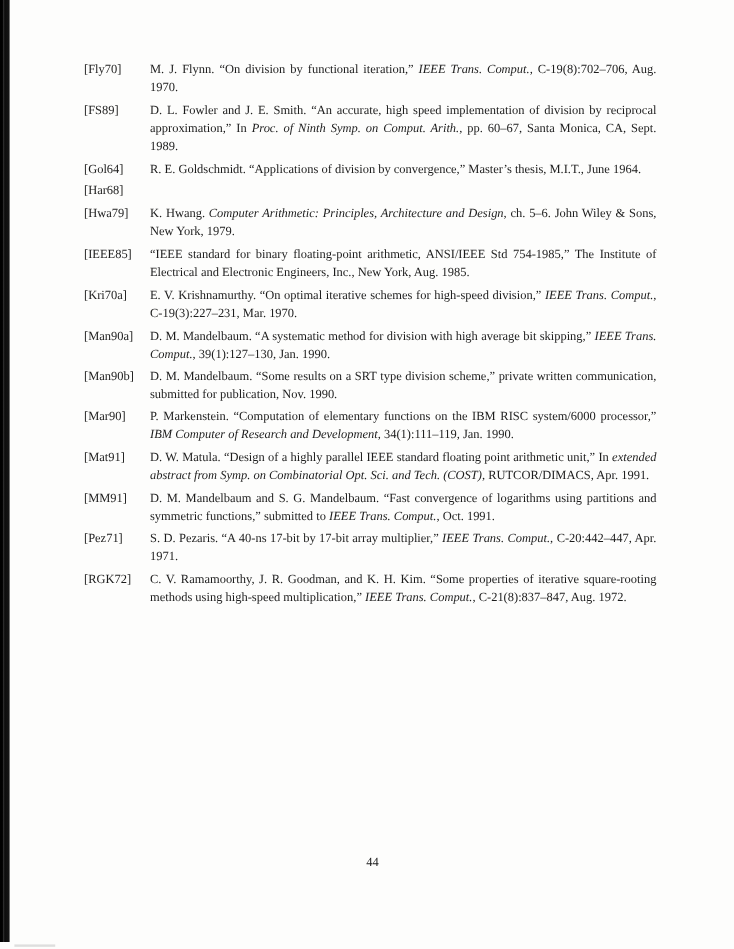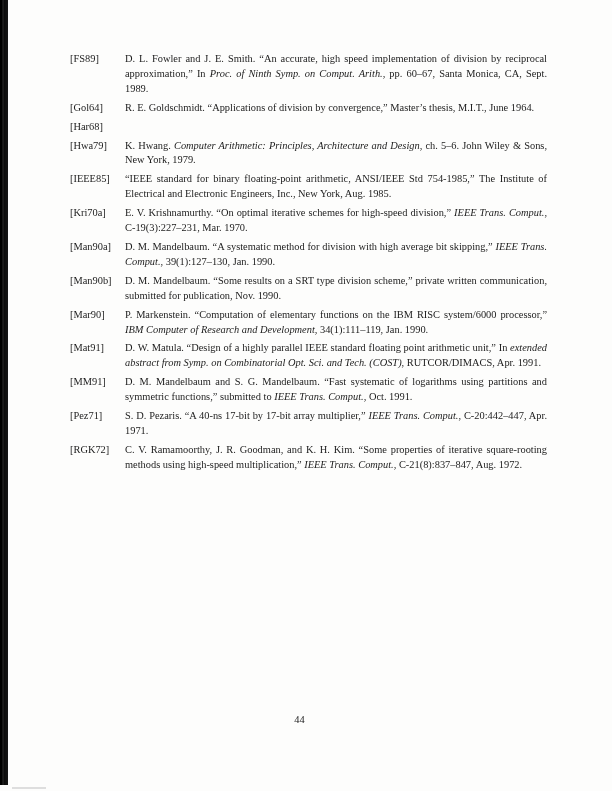--- a/index.html
+++ b/index.html
@@ -51,33 +51,37 @@
   .ref-body {
     flex: 1;
     text-align: justify;
   }
   .it {
     font-style: italic;
   }
   .page-number {
     position: absolute;
     top: 714px;
-    left: 61px;
+    left: 72px;
     width: 477px;
     text-align: center;
     font-size: 10.4px;
   }
 </style>
 </head>
 <body>
 
 <div class="page-root">
   <div class="scan-bar"></div>
   <div class="scan-smudge"></div>
   <main class="refs" id="refs">
+      <div class="ref-entry">
+        <span class="ref-label">[Fly70]</span>
+        <span class="ref-body"><span>M. J. Flynn. “On division by functional iteration,” </span><span class="it">IEEE Trans. Comput.</span><span>, C-19(8):702–706, Aug. 1970.</span></span>
+      </div>
       <div class="ref-entry">
         <span class="ref-label">[FS89]</span>
         <span class="ref-body"><span>D. L. Fowler and J. E. Smith. “An accurate, high speed implementation of division by reciprocal approximation,” In </span><span class="it">Proc. of Ninth Symp. on Comput. Arith.</span><span>, pp. 60–67, Santa Monica, CA, Sept. 1989.</span></span>
       </div>
       <div class="ref-entry">
         <span class="ref-label">[Gol64]</span>
         <span class="ref-body"><span>R. E. Goldschmidt. “Applications of division by convergence,” Master’s thesis, M.I.T., June 1964.</span></span>
       </div>
       <div class="ref-entry">
         <span class="ref-label">[Har68]</span>
@@ -105,21 +109,21 @@
       <div class="ref-entry">
         <span class="ref-label">[Mar90]</span>
         <span class="ref-body"><span>P. Markenstein. “Computation of elementary functions on the IBM RISC system/6000 processor,” </span><span class="it">IBM Computer of Research and Development</span><span>, 34(1):111–119, Jan. 1990.</span></span>
       </div>
       <div class="ref-entry">
         <span class="ref-label">[Mat91]</span>
         <span class="ref-body"><span>D. W. Matula. “Design of a highly parallel IEEE standard floating point arithmetic unit,” In </span><span class="it">extended abstract from Symp. on Combinatorial Opt. Sci. and Tech. (COST)</span><span>, RUTCOR/DIMACS, Apr. 1991.</span></span>
       </div>
       <div class="ref-entry">
         <span class="ref-label">[MM91]</span>
-        <span class="ref-body"><span>D. M. Mandelbaum and S. G. Mandelbaum. “Fast systematic of logarithms using partitions and symmetric functions,” submitted to </span><span class="it">IEEE Trans. Comput.</span><span>, Oct. 1991.</span></span>
+        <span class="ref-body"><span>D. M. Mandelbaum and S. G. Mandelbaum. “Fast convergence of logarithms using partitions and symmetric functions,” submitted to </span><span class="it">IEEE Trans. Comput.</span><span>, Oct. 1991.</span></span>
       </div>
       <div class="ref-entry">
         <span class="ref-label">[Pez71]</span>
         <span class="ref-body"><span>S. D. Pezaris. “A 40-ns 17-bit by 17-bit array multiplier,” </span><span class="it">IEEE Trans. Comput.</span><span>, C-20:442–447, Apr. 1971.</span></span>
       </div>
       <div class="ref-entry">
         <span class="ref-label">[RGK72]</span>
         <span class="ref-body"><span>C. V. Ramamoorthy, J. R. Goodman, and K. H. Kim. “Some properties of iterative square-rooting methods using high-speed multiplication,” </span><span class="it">IEEE Trans. Comput.</span><span>, C-21(8):837–847, Aug. 1972.</span></span>
       </div>
     </main>

